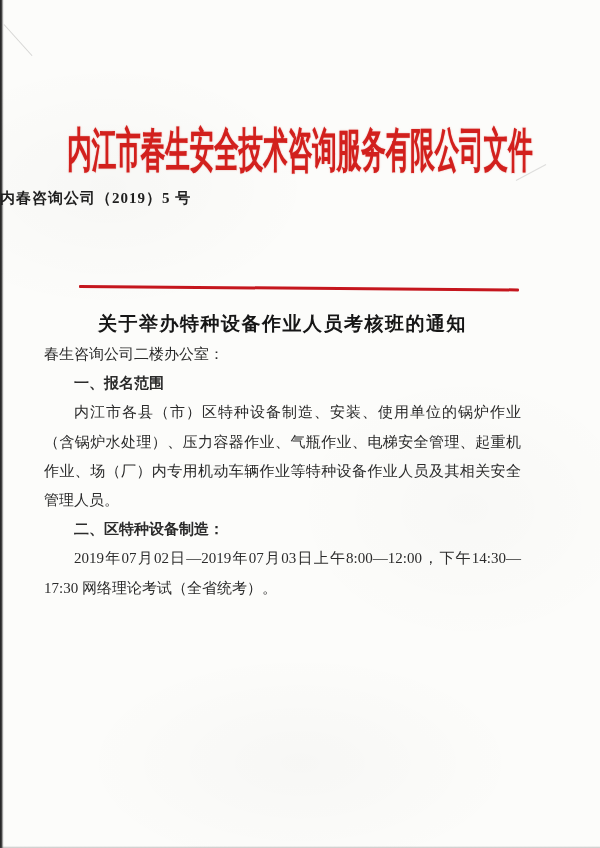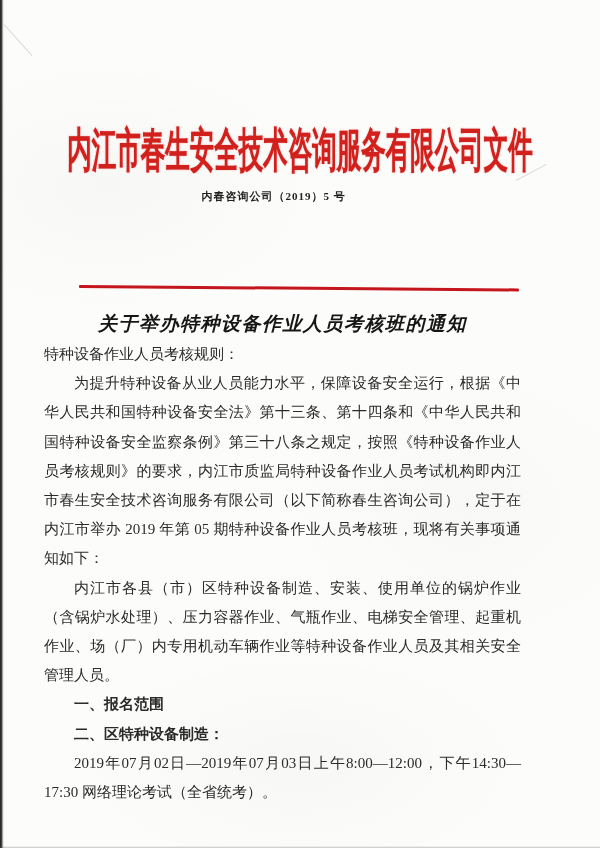--- a/index.html
+++ b/index.html
@@ -61,24 +61,24 @@
     letter-spacing: 0px;
     color: #d2201d;
     transform: scaleY(1.92);
     transform-origin: center top;
     white-space: nowrap;
     text-shadow: 0 0 1px rgba(210,32,29,0.55);
   }
   .issue-no {
     position: absolute;
     top: 189px;
-    left: 17px;
+    left: 0;
     width: 513px;
-    text-align: center;
-    font-size: 11px;
+    text-align: left;
+    font-size: 15px;
     font-weight: bold;
     color: #1f1f1f;
     letter-spacing: 1px;
   }
   .red-rule {
     position: absolute;
     left: 79px;
     top: 285px;
     width: 440px;
     height: 3px;
@@ -91,21 +91,20 @@
     position: absolute;
     top: 311px;
     left: 44px;
     width: 477px;
     margin: 0;
     text-align: center;
     font-size: 19px;
     font-weight: bold;
     color: #161616;
     letter-spacing: 1.5px;
-    font-style: italic;
   }
   .body-text {
     position: absolute;
     top: 340px;
     left: 44px;
     width: 477px;
     font-size: 15px;
     line-height: 29.2px;
     text-align: justify;
     color: #2b2b2b;
@@ -128,27 +127,26 @@
 
   <div class="org-title">内江市春生安全技术咨询服务有限公司文件</div>
 
   <div class="issue-no">内春咨询公司（2019）5 号</div>
 
   <div class="red-rule"></div>
 
   <h1 class="doc-title">关于举办特种设备作业人员考核班的通知</h1>
 
   <div class="body-text">
-    <p>特种设备作业人员考核规则：</p>
+    <p>春生咨询公司二楼办公室：</p>
 
-    <p class="indent">为提升特种设备从业人员能力水平，保障设备安全运行，根据《中华人民共和国特种设备安全法》第十三条、第十四条和《中华人民共和国特种设备安全监察条例》第三十八条之规定，按照《特种设备作业人员考核规则》的要求，内江市质监局特种设备作业人员考试机构即内江市春生安全技术咨询服务有限公司（以下简称春生咨询公司），定于在内江市举办 2019 年第 05 期特种设备作业人员考核班，现将有关事项通知如下：</p>
+
+    <p class="indent section-heading">一、报名范围</p>
 
     <p class="indent">内江市各县（市）区特种设备制造、安装、使用单位的锅炉作业（含锅炉水处理）、压力容器作业、气瓶作业、电梯安全管理、起重机作业、场（厂）内专用机动车辆作业等特种设备作业人员及其相关安全管理人员。</p>
-
-    <p class="indent section-heading">一、报名范围</p>
 
     <p class="indent section-heading">二、区特种设备制造：</p>
 
 
     <p class="indent">2019年07月02日—2019年07月03日上午8:00—12:00，下午14:30—17:30 网络理论考试（全省统考）。</p>
   </div>
 
 </div>
 
 </body></html>

